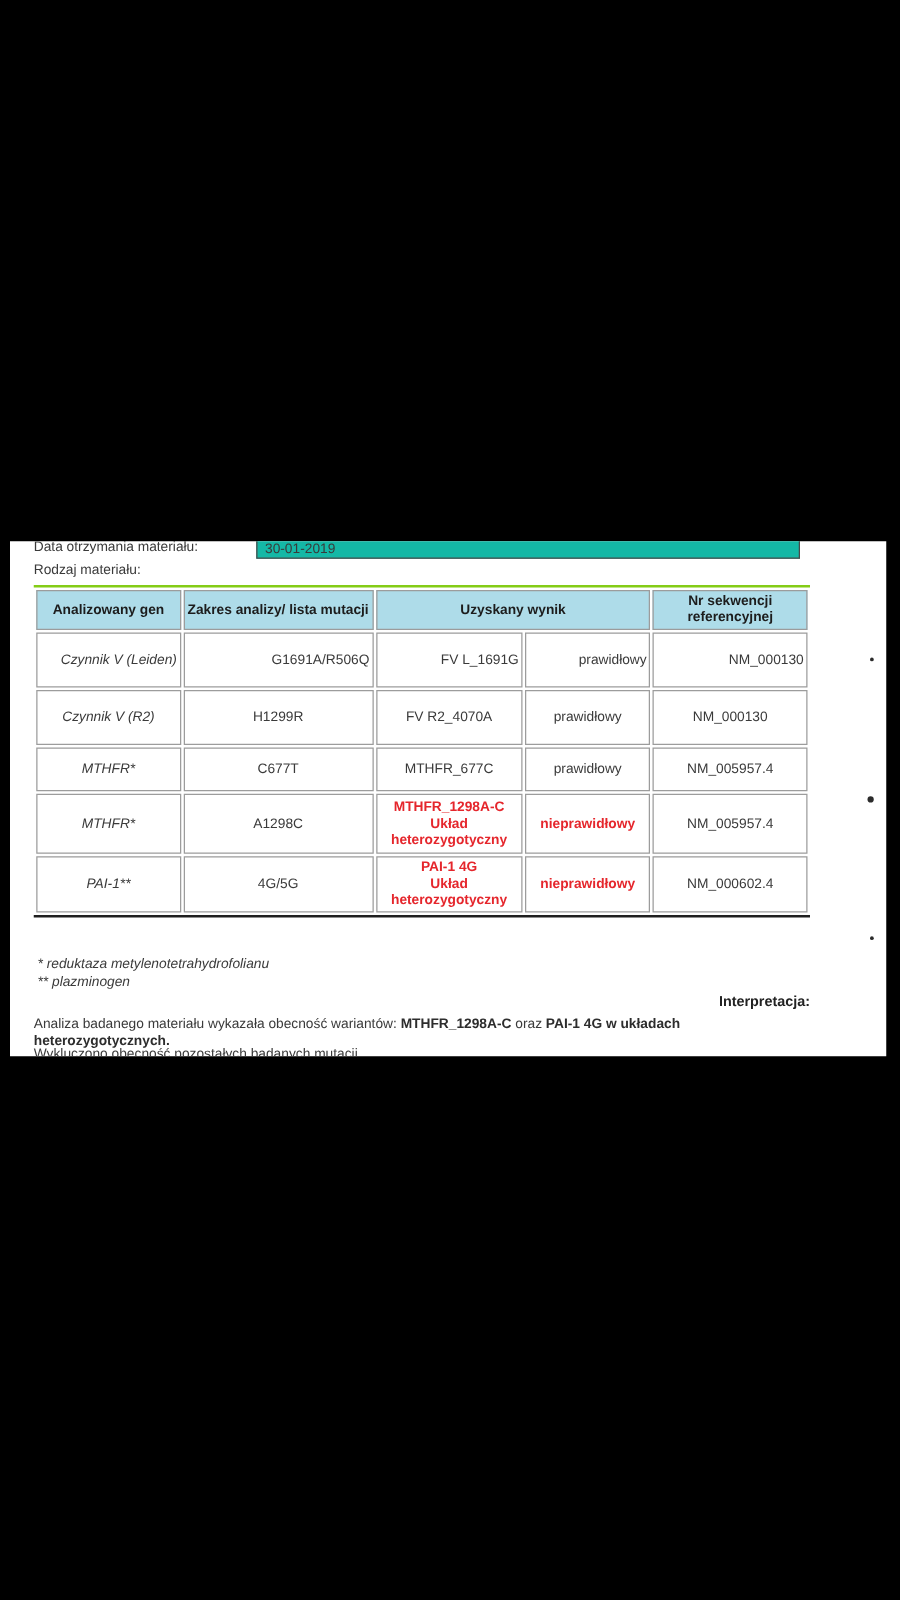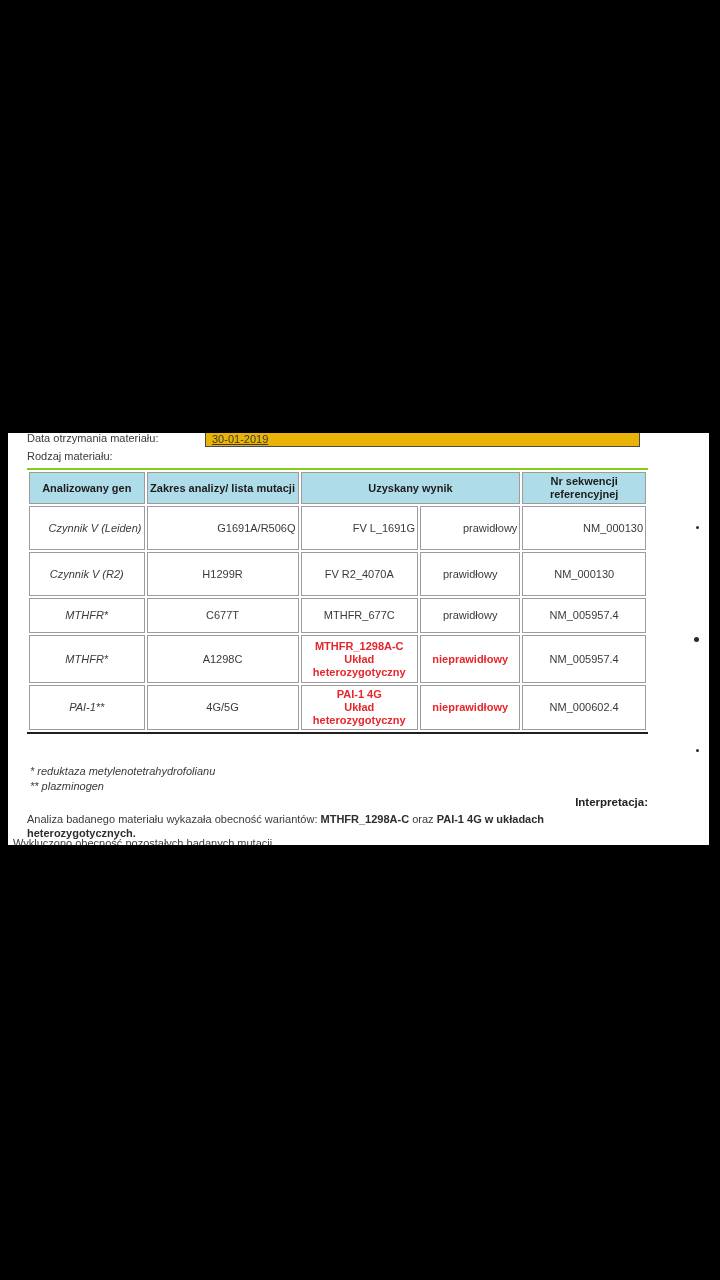--- a/index.html
+++ b/index.html
@@ -38,24 +38,23 @@
   .meta-value {
     position: absolute;
     left: 197px;
     width: 427px;
     height: 14px;
     border: 1px solid #4a4a4a;
     font-size: 11px;
     line-height: 14px;
     padding-left: 6px;
     box-sizing: content-box;
-    background: #eab308;
+    background: #14b8a6;
     white-space: nowrap;
     overflow: hidden;
-    text-decoration: underline;
   }
   .meta-value.row0 { top: -2px; }
   .meta-value.row1 { top: 15px; }
 
   
   table.results {
     position: absolute;
     left: 19px;
     top: 35px;
     width: 621px;
@@ -121,21 +120,21 @@
     left: 19px;
     top: 379px;
     width: 624px;
     font-size: 11px;
     line-height: 14px;
     color: #3a3a3a;
   }
   .interp-body b { color: #2d2d2d; }
   .conclusion {
     position: absolute;
-    left: 5px;
+    left: 19px;
     top: 403px;
     width: 621px;
     font-size: 11px;
     line-height: 14px;
     color: #3a3a3a;
   }
 
   
   .margin-dot {
     position: absolute;

